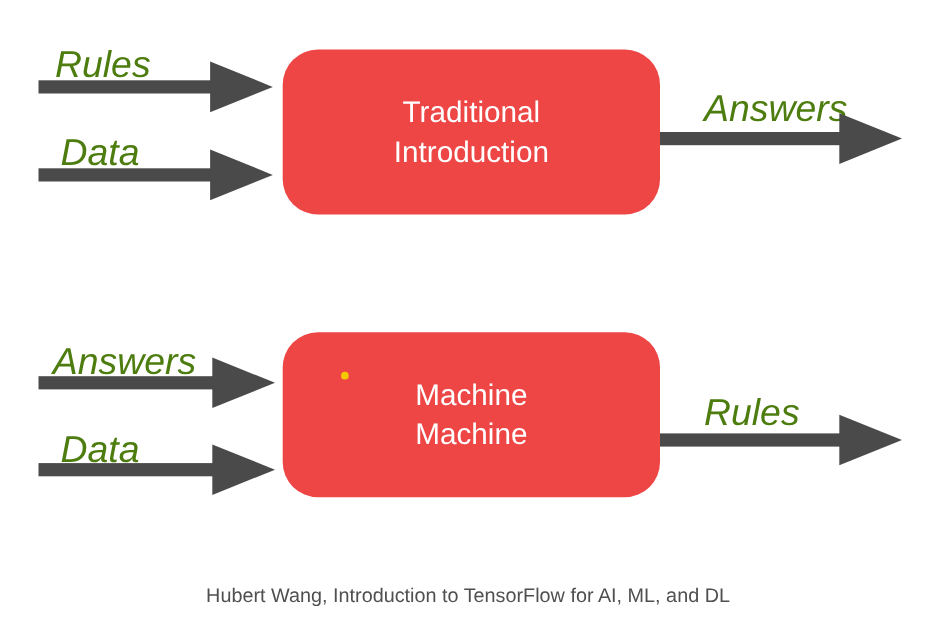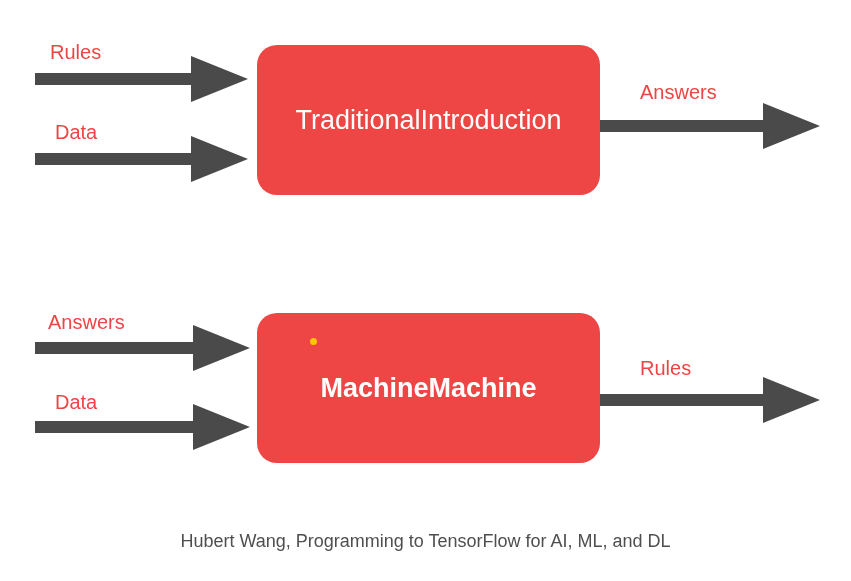--- a/index.html
+++ b/index.html
@@ -11,24 +11,25 @@
   .canvas {
     position: relative;
     width: 851px;
     height: 581px;
     background: #ffffff;
     overflow: hidden;
   }
   
   .io-label {
     position: absolute;
-    font-size: 20px;
+    font-size: 34px;
     line-height: 1;
-    color: #ef4444;
+    color: #4d7c0f;
     white-space: nowrap;
+    font-style: italic;
   }
   
   .arrow {
     position: absolute;
     height: 46px;
   }
   .arrow .shaft {
     position: absolute;
     left: 0;
     top: 17px;
@@ -47,23 +48,24 @@
   }
   .arrow-in  .shaft { width: 162px; }
   .arrow-out .shaft { width: 168px; }
   
   .red-box {
     position: absolute;
     left: 257px;
     width: 343px;
     height: 150px;
     background: #ee4545;
-    border-radius: 20px;
+    border-radius: 32px;
     color: #ffffff;
     display: flex;
+    flex-direction: column;
     align-items: center;
     justify-content: center;
     text-align: center;
     font-size: 27px;
     line-height: 36px;
   }
   
   .pointer-dot {
     position: absolute;
     left: 310px;
@@ -123,30 +125,30 @@
       <div class="shaft"></div>
       <div class="head"></div>
     </div>
 
     <span class="io-label" style="left:55px; top:392px;">Data</span>
     <div class="arrow arrow-in" style="left:35px; top:404px; width:215px;">
       <div class="shaft"></div>
       <div class="head"></div>
     </div>
 
-    <div class="red-box" style="top:313px;font-weight:bold;">
+    <div class="red-box" style="top:302px;">
       <span>Machine</span>
       <span>Machine</span>
     </div>
 
     <div class="pointer-dot"></div>
 
     <span class="io-label" style="left:640px; top:358px;">Rules</span>
     <div class="arrow arrow-out" style="left:600px; top:377px; width:220px;">
       <div class="shaft"></div>
       <div class="head"></div>
     </div>
 
   </section>
 
-  <div class="caption">Hubert Wang, Programming to TensorFlow for AI, ML, and DL</div>
+  <div class="caption">Hubert Wang, Introduction to TensorFlow for AI, ML, and DL</div>
 
 </div>
 
 </body></html>

